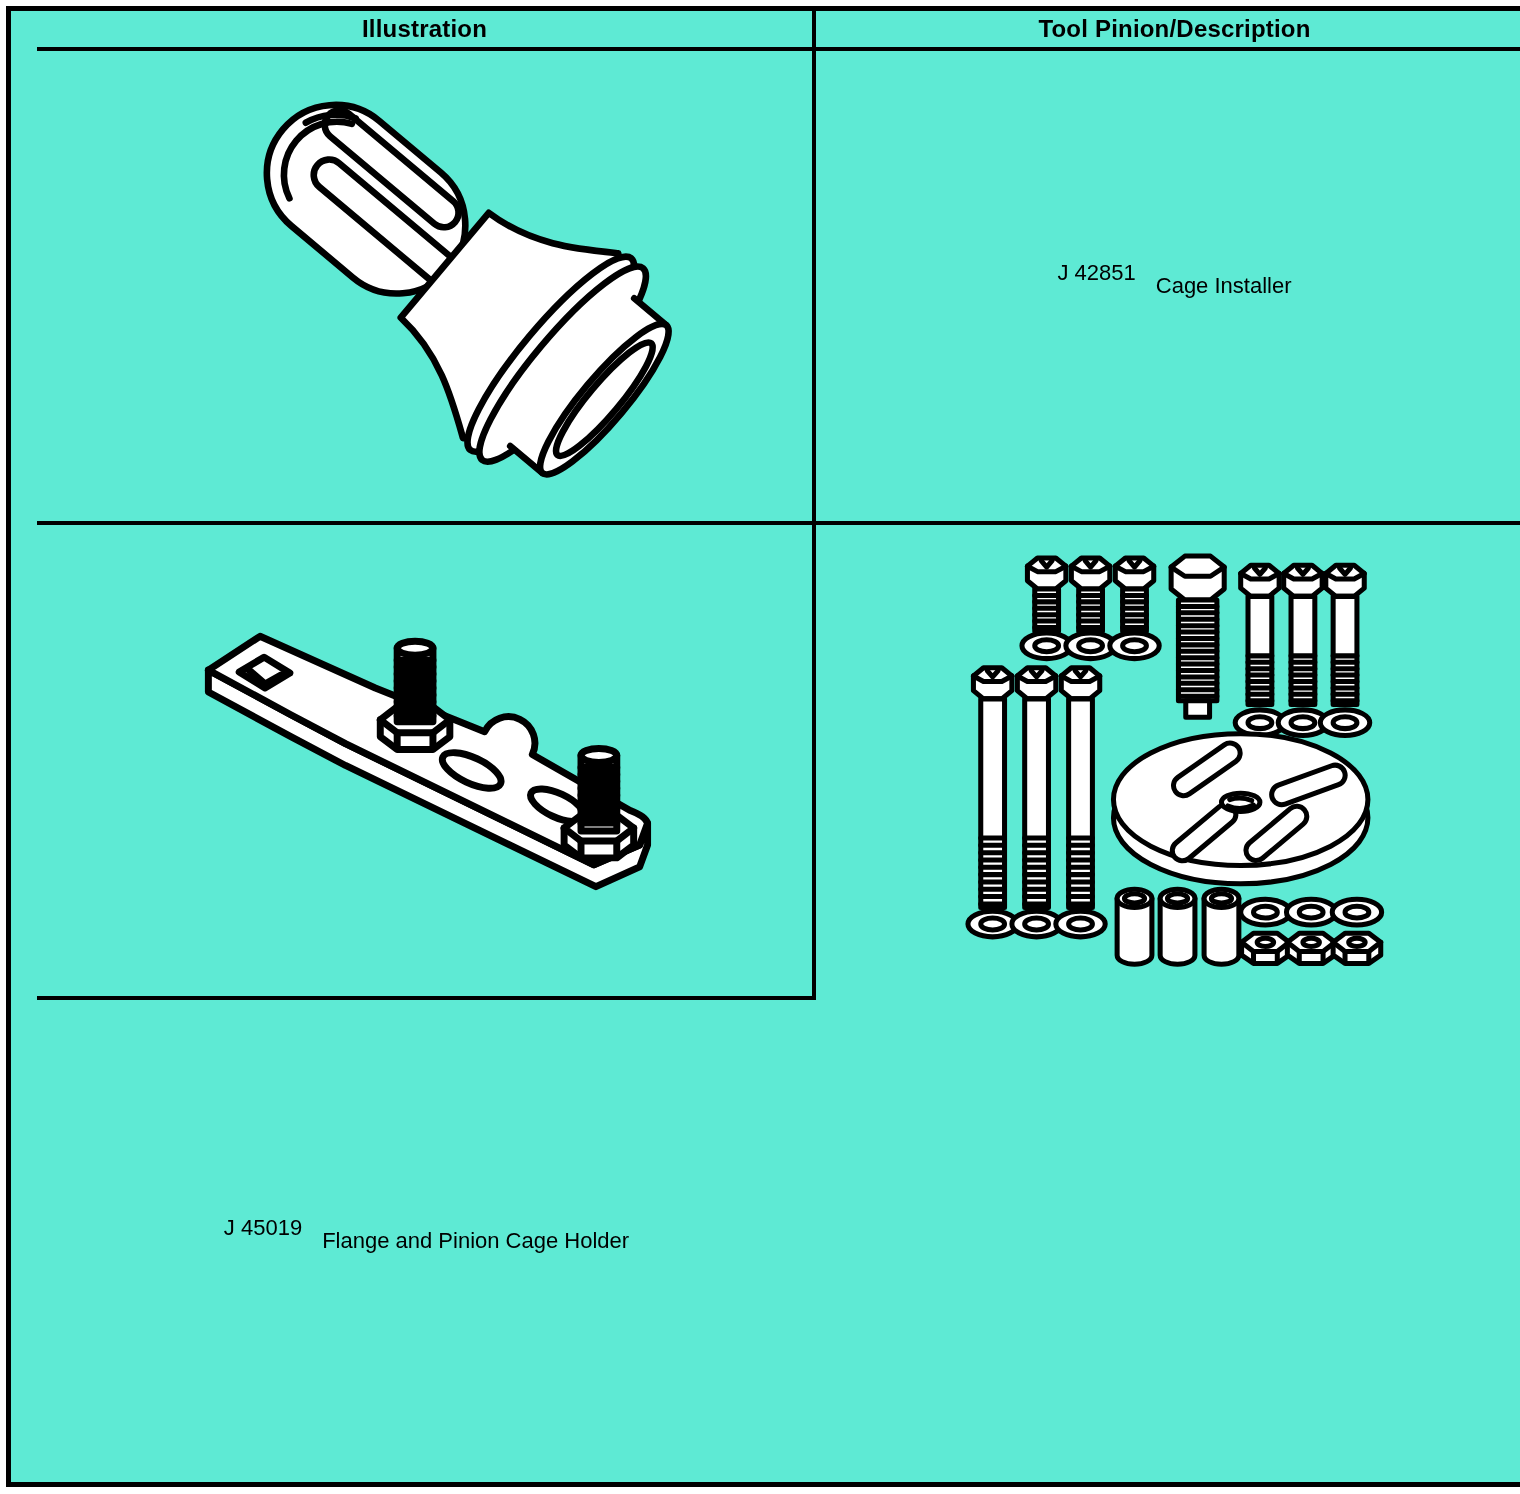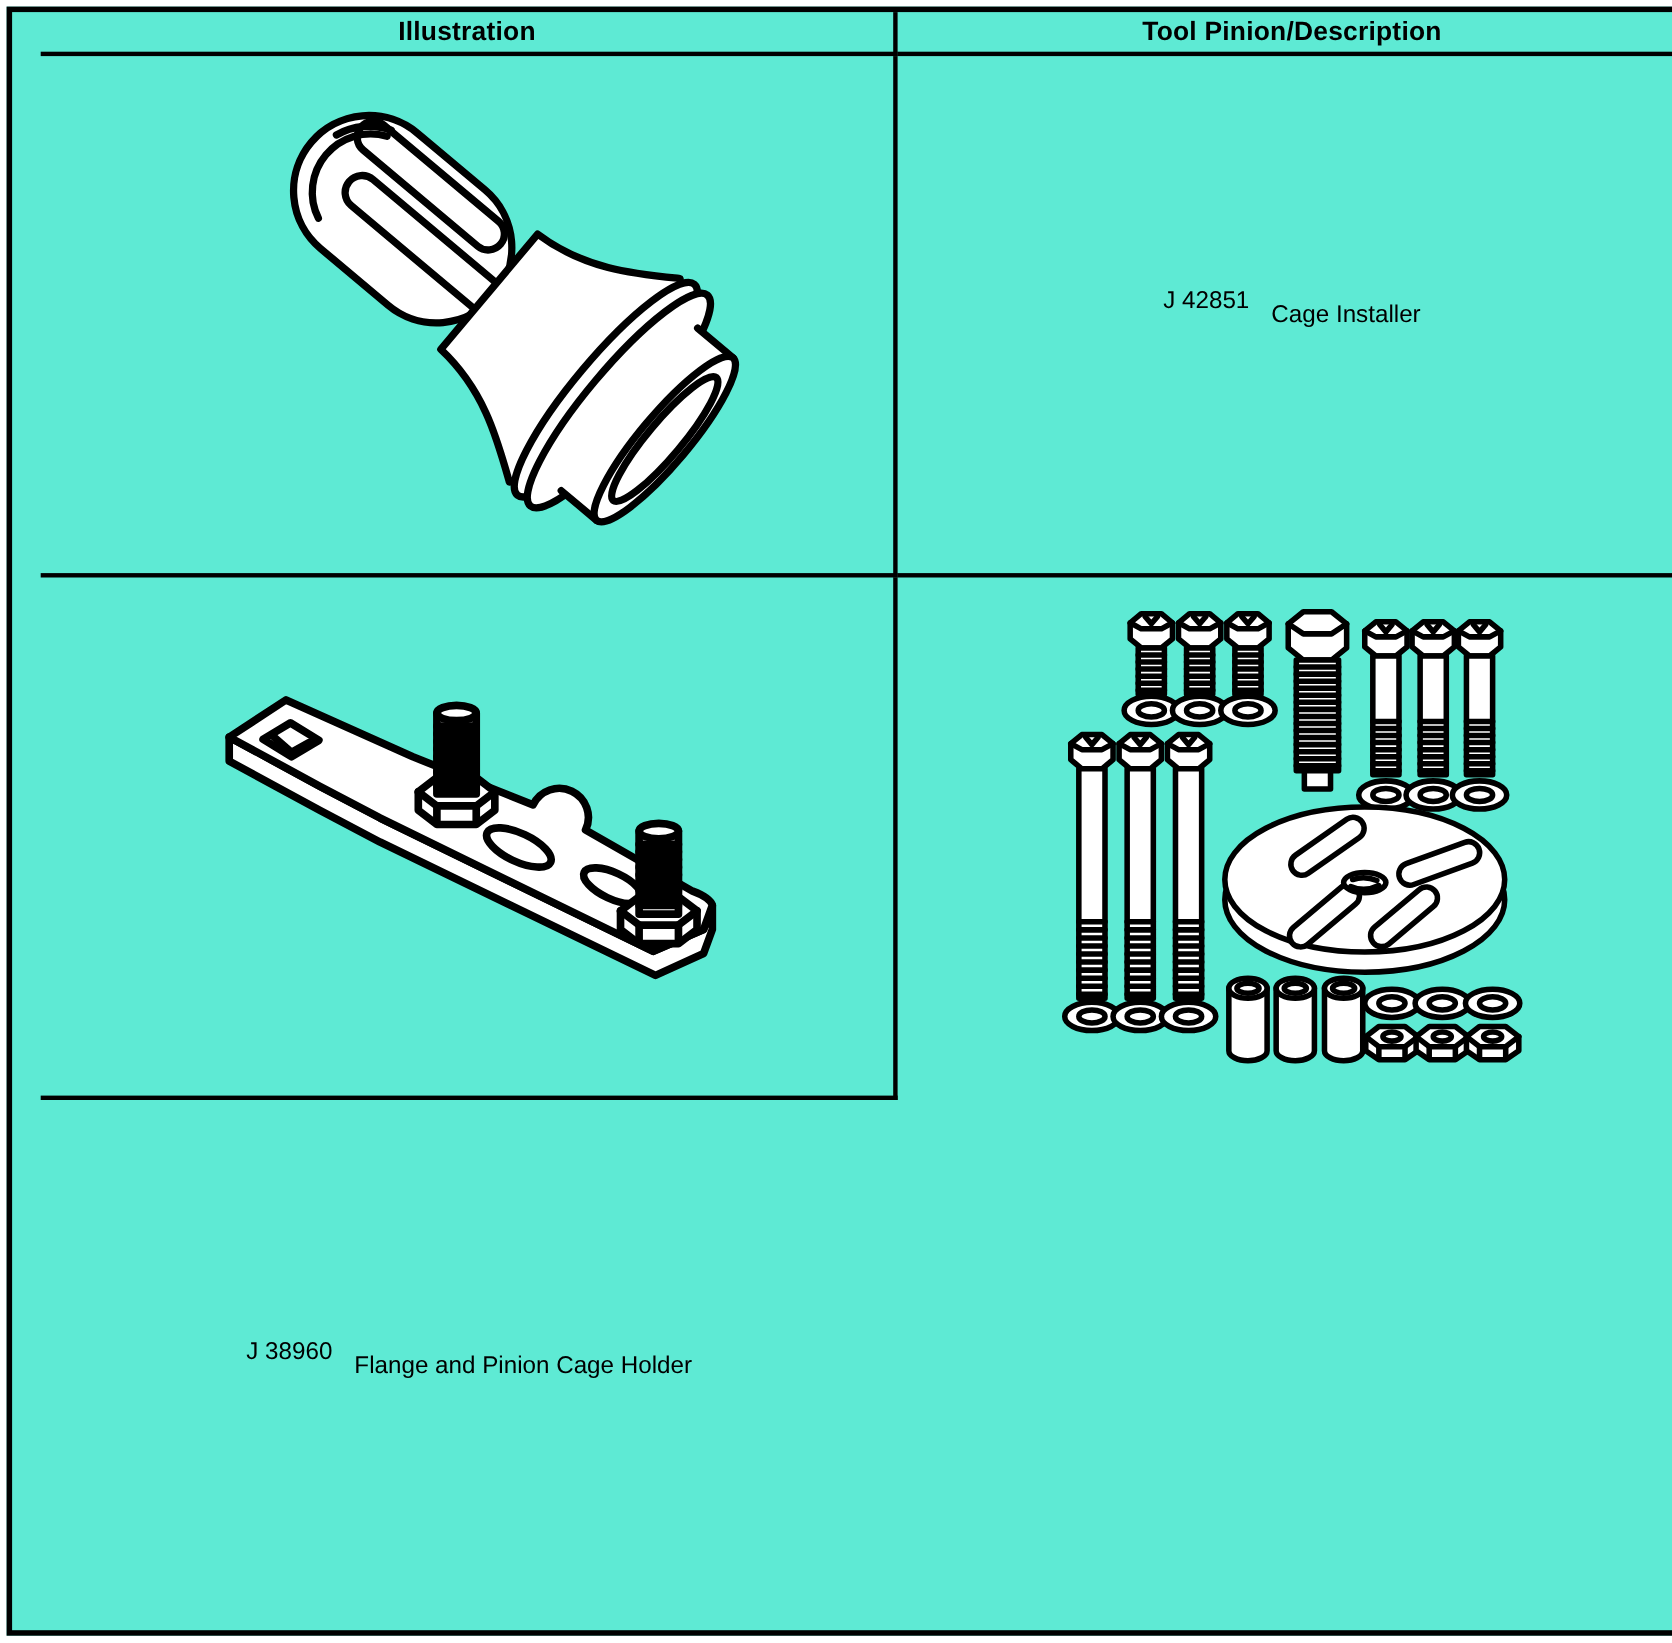--- a/index.html
+++ b/index.html
@@ -161,17 +161,17 @@
         <use href="#washer" x="491" y="403"></use>
         <use href="#washer" x="541" y="403"></use>
         <use href="#washer" x="591" y="403"></use>
         <use href="#nut-b" x="491" y="423"></use>
         <use href="#nut-b" x="541" y="423"></use>
         <use href="#nut-b" x="591" y="423"></use>
       </g>
     </svg>
   </div>
   <div class="cell txt">
-    <div class="tool-number">J 38960</div>
+    <div class="tool-number">J 45019</div>
     <div class="tool-desc">Flange and Pinion Cage Holder</div>
   </div>
 
 </div>
 
 </body></html>

